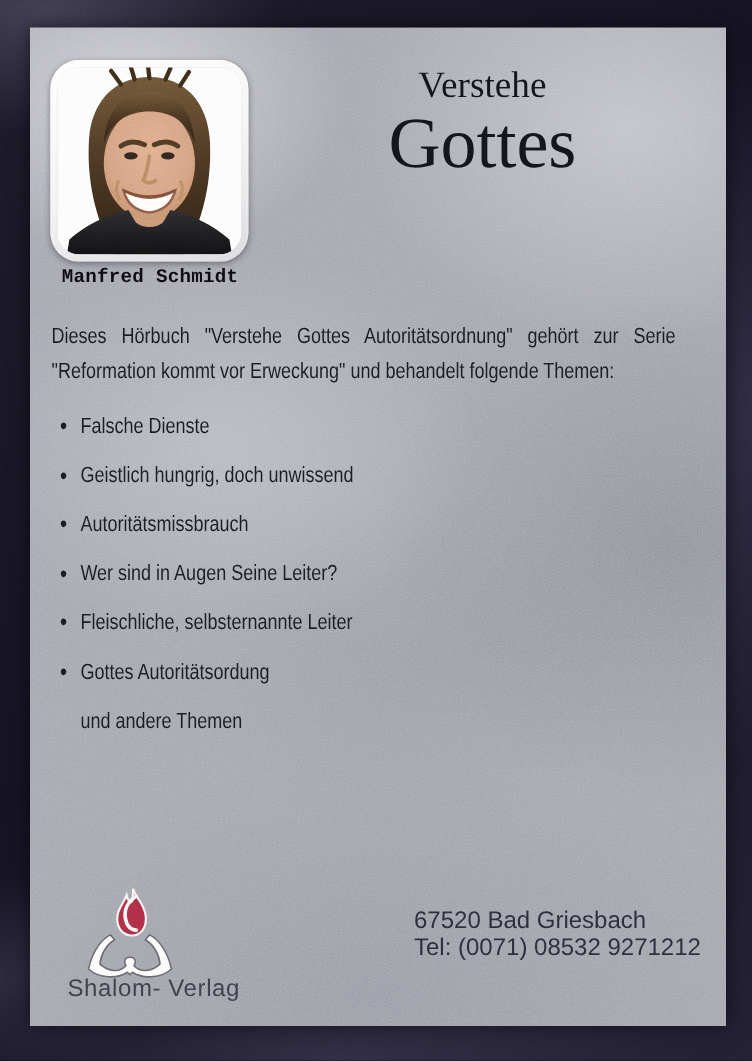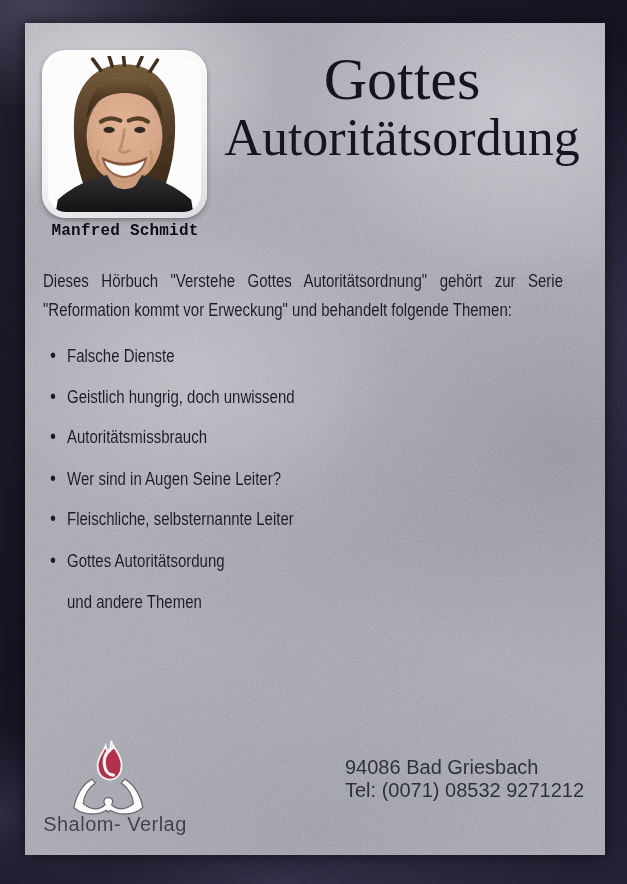--- a/index.html
+++ b/index.html
@@ -60,21 +60,21 @@
   .topics{position:absolute;left:18px;top:318px;width:520px;font-size:15px;color:#191922;}
   .topics ul{list-style:none;margin:0;padding:0;}
   .topics li{position:relative;line-height:24px;margin-bottom:9.6px;padding-left:24px;}
   .topics li::before{content:"\2022";position:absolute;left:7px;top:0;font-size:17px;}
   .topics-footer{line-height:24px;padding-left:24px;}
 
   
   .logo-block{position:absolute;left:0;top:712px;width:180px;}
   .flame{position:absolute;left:70px;top:4px;width:30px;height:44px;}
   .book{position:absolute;left:38px;top:40px;width:92px;height:42px;}
-  .publisher-name{position:absolute;left:5px;top:78px;width:170px;text-align:center;
+  .publisher-name{position:absolute;left:5px;top:78px;width:170px;text-align:right;
     font-size:20px;color:#3a3b45;letter-spacing:.5px;}
 
   
   .address-block{position:absolute;left:320px;top:733px;font-size:20px;line-height:23px;color:#292b37;}
 </style>
 </head>
 <body>
 
 <div class="page">
 
@@ -114,22 +114,22 @@
           <path d="M54,100 Q75,110 96,100" stroke="#7a4a38" stroke-width="2" fill="none"></path>
           <path d="M50,92 Q46,100 51,108" stroke="#bb8560" stroke-width="2.5" fill="none"></path>
           <path d="M100,92 Q104,100 99,108" stroke="#bb8560" stroke-width="2.5" fill="none"></path>
           <path d="M8,152 L10,140 C28,124 48,118 58,116 L64,126 C70,131 80,131 86,126 L92,116 C102,118 122,124 140,140 L142,152 Z" fill="url(#shirtG)"></path>
         </svg>
       </div>
     </div>
     <div class="author-name">Manfred Schmidt</div>
 
     <div class="title-block">
+      <div class="title-line1">Verstehe</div>
       <div class="title-line2">Gottes</div>
-      <div class="title-line3">Autoritätsordung</div>
     </div>
 
     <div class="intro cond">
       <div class="intro-line1">Dieses Hörbuch "Verstehe Gottes Autoritätsordnung" gehört zur Serie</div>
       <div class="intro-line2">"Reformation kommt vor Erweckung" und behandelt folgende Themen:</div>
     </div>
 
     <div class="topics cond">
       <ul>
           <li>Falsche Dienste</li>
@@ -147,21 +147,21 @@
         <path d="M18,1 C20,9 29,15 30,27 C31,38 25,45 17,45 C9,45 3,39 3,29 C3,20 9,15 12,7 C13,12 15,15 17,13 C18,11 18,6 18,1 Z" fill="#ab2c43" stroke="#f4f3f4" stroke-width="2"></path>
         <path d="M21,8 C13,13 9,21 11,30 C12,36 16,40 21,40" stroke="#f4f3f4" stroke-width="3.5" fill="none" stroke-linecap="round"></path>
       </svg>
       <svg class="book" viewBox="0 0 112 62">
         <path d="M4,48 C9,24 22,10 31,6 L36,12 C26,18 19,30 18,42 C29,52 43,52 50,44 C48,40 48,37 50,35 C52,33 58,33 60,35 C62,37 62,40 60,44 C67,52 81,52 92,42 C91,30 84,18 74,12 L79,6 C88,10 101,24 106,48 C93,60 70,60 58,52 L55,55 L52,52 C40,60 17,60 4,48 Z" fill="#fbfbfc" stroke="#62626c" stroke-width="2" stroke-linejoin="round"></path>
       </svg>
       <div class="publisher-name">Shalom- Verlag</div>
     </div>
 
     <div class="address-block">
-      <div>94086 Bad Griesbach</div>
+      <div>67520 Bad Griesbach</div>
       <div>Tel: (0071) 08532 9271212</div>
     </div>
 
   </div>
 
   <svg class="noise">
     <filter id="nz">
       <feTurbulence type="fractalNoise" baseFrequency="0.9" numOctaves="2" stitchTiles="stitch"></feTurbulence>
       <feColorMatrix type="saturate" values="0"></feColorMatrix>
       <feComponentTransfer>

